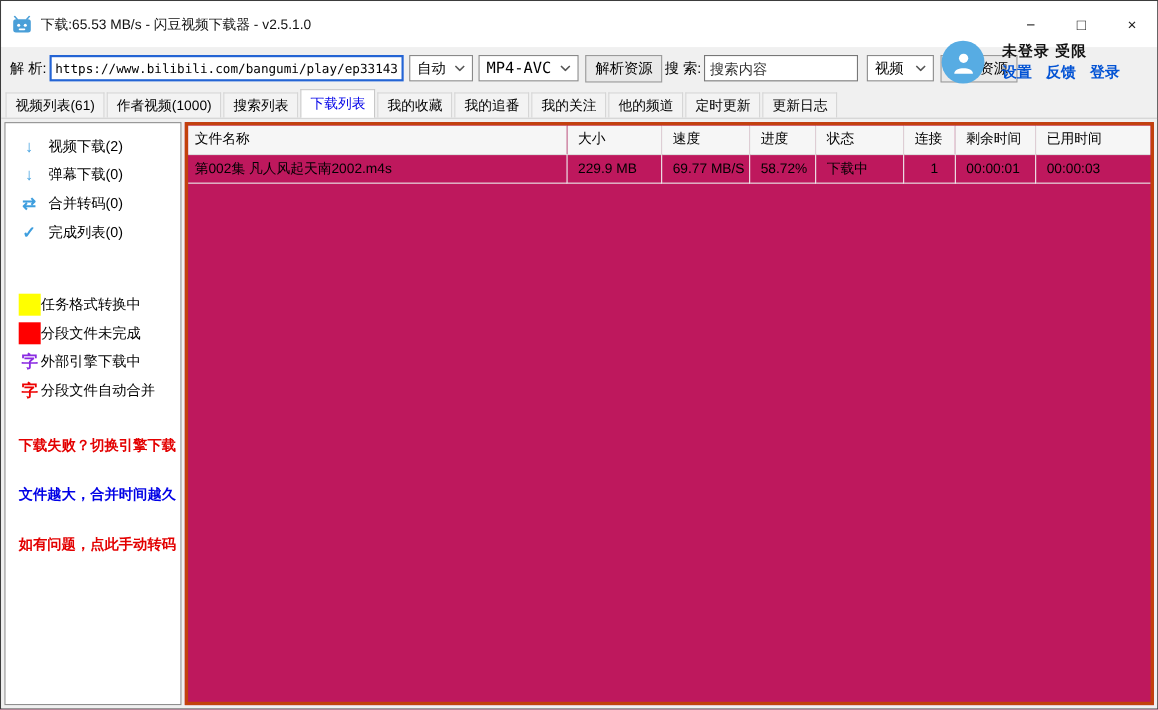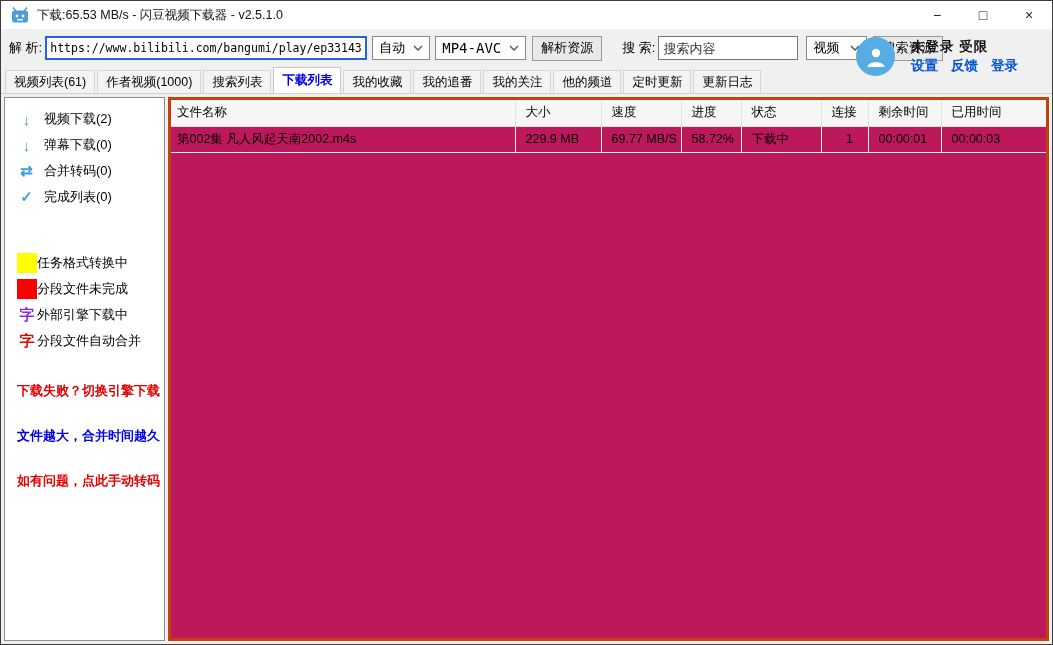--- a/index.html
+++ b/index.html
@@ -3,21 +3,21 @@
 <meta charset="utf-8">
 <style>
   * { margin:0; padding:0; box-sizing:border-box; }
   html,body { width:1053px; height:645px; }
   body { font-family:"Liberation Sans", sans-serif; background:#e8e8e8; }
 
   .window { width:1053px; height:645px; border:1px solid #3c3c3c; background:#f0f0f0;
             display:flex; flex-direction:column; position:relative; overflow:hidden; }
 
   
-  .titlebar { height:28px; background:#ffffff; display:flex; align-items:center;
+  .titlebar { height:42px; background:#ffffff; display:flex; align-items:center;
               padding-left:10px; flex:0 0 auto; }
   .app-icon { width:18px; height:16px; margin-right:8px; flex:0 0 auto; }
   .title-text { font-size:12.5px; color:#111; white-space:nowrap; }
   .win-controls { margin-left:auto; display:flex; height:100%; }
   .win-btn { width:46px; height:100%; display:flex; align-items:center; justify-content:center;
              font-size:14px; color:#222; cursor:default; }
 
   
   .toolbar { height:38px; background:#f0f0f0; display:flex; align-items:center;
              padding:0 6px; flex:0 0 auto; white-space:nowrap; }
@@ -45,21 +45,21 @@
   .account-links { display:flex; gap:13px; }
   .account-links span { font-size:13.5px; font-weight:bold; color:#0353d4; cursor:pointer; }
 
   
   .tabbar { height:26px; display:flex; align-items:flex-end; padding-left:4px;
             background:#f0f0f0; flex:0 0 auto; }
   .tab { height:23px; padding:0 8px; background:#f3f3f3; border:1px solid #d6d6d6;
          border-bottom:none; display:flex; align-items:center; font-size:12.5px;
          color:#000; margin-right:2px; cursor:default; }
   .tab.active { height:26px; background:#fff; color:#0000e8; position:relative; z-index:2;
-                border-color:#c8c8c8;font-weight:bold; }
+                border-color:#c8c8c8; }
 
   
   .content { flex:1 1 auto; border-top:1px solid #d2d2d2; background:#f0f0f0;
              display:flex; padding:3px; gap:3px; overflow:hidden; }
   .sidebar { width:161px; flex:0 0 auto; background:#fff; border:1px solid #8f8f8f;
              padding-top:8px; overflow:hidden; }
   .main { flex:1 1 auto; background:#be185d; border:3px solid #c2410c; overflow:hidden; }
 
   
   .side-item { display:flex; align-items:center; gap:9px; padding:4px 0 4px 13px;
@@ -130,21 +130,21 @@
         <polyline points="1,1 5,5 9,1" fill="none" stroke="#555" stroke-width="1.4"></polyline>
         </svg>
     </div>
     <div class="combo mono">
       <span class="combo-value">MP4-AVC</span>
       <svg class="chev" width="10" height="6" viewBox="0 0 10 6">
         <polyline points="1,1 5,5 9,1" fill="none" stroke="#555" stroke-width="1.4"></polyline>
         </svg>
     </div>
     <button class="btn">解析资源</button>
-    <span class="tb-label" style="margin-left:20px;">搜 索:</span>
+    <span class="tb-label" style="margin-left:2px;">搜 索:</span>
     <input class="search-input" type="text" placeholder="搜索内容" style="">
     <div class="combo" style="margin-left:8px; width:61px; justify-content:space-between;font-family:Liberation Serif, serif;">
       <span class="combo-value">视频</span>
       <svg class="chev" width="10" height="6" viewBox="0 0 10 6">
         <polyline points="1,1 5,5 9,1" fill="none" stroke="#555" stroke-width="1.4"></polyline>
         </svg>
     </div>
     <button class="btn">搜索资源</button>
   </div>
 

